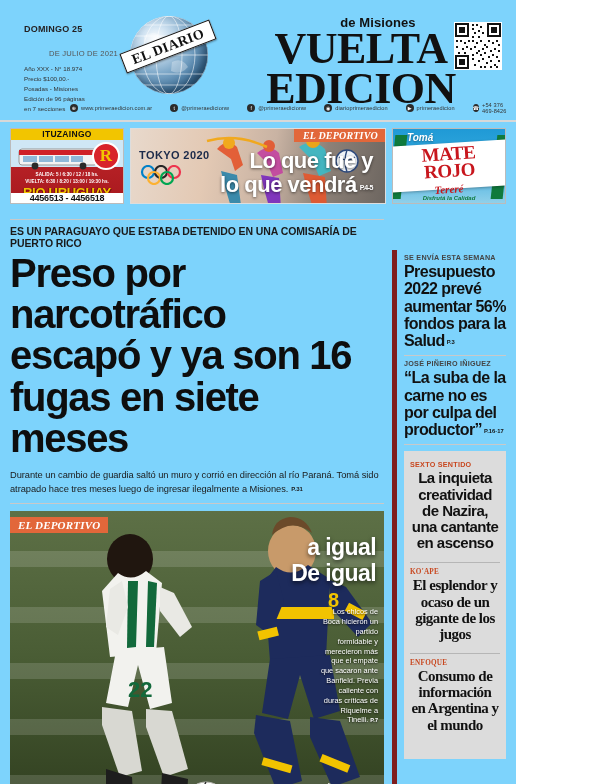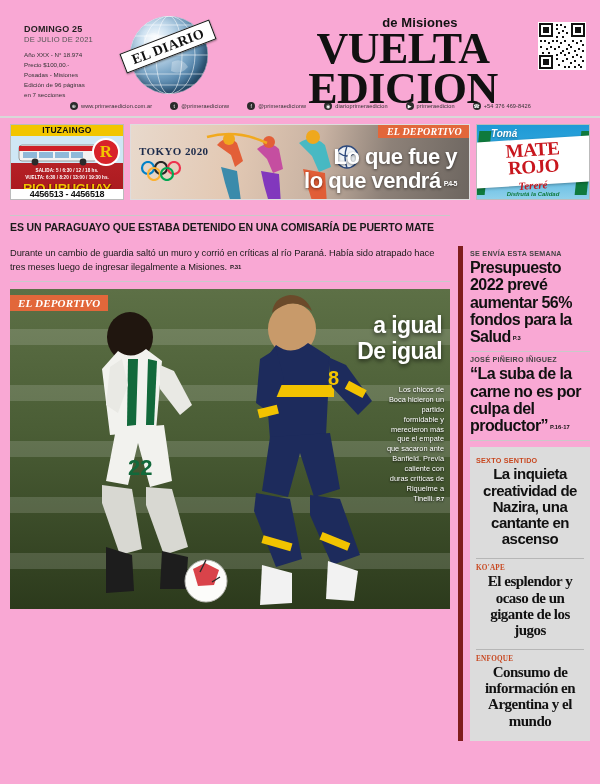--- a/index.html
+++ b/index.html
@@ -2,28 +2,28 @@
 <html><head>
 <meta charset="utf-8">
 <style>
   * { box-sizing: border-box; margin: 0; padding: 0; }
   html, body {
     width: 600px; height: 784px;
     background: #ffffff;
     font-family: "Liberation Sans", sans-serif;
     overflow: hidden;
   }
-  .page { position: relative; width: 600px; height: 784px; background:#f9a8d4; }
+  .page { position: relative; width: 516px; height: 784px; background:#7dd3fc; }
 
   
   .masthead { position:relative; display:flex; align-items:flex-start;
               padding: 14px 10px 0 10px; height: 100px; }
   .dateblock { width: 108px; padding-left: 14px; padding-top: 10px; color:#231f20; }
   .dateblock .dow { font-size: 9px; font-weight: bold; letter-spacing:.2px; color:#231f20; }
-  .dateblock .dateline { font-size: 7.6px; color:#555; letter-spacing:.2px; margin-top:1px; }
+  .dateblock .dateline { font-size: 7.6px; color:#555; letter-spacing:.2px; margin-top:15px;text-align:right; }
   .dateblock .meta { font-size: 6.2px; color:#333; line-height:1.62; margin-top:6px; }
 
   .logo-wrap { position:relative; flex:1; display:flex; align-items:flex-start; justify-content:center;
                margin-left:-6px; }
   .globe { position:absolute; left: 18px; top: 2px; width:78px; height:78px; border-radius:50%;
            background: radial-gradient(circle at 33% 30%, #ffffff 0%, #cfe2f1 18%, #7fa9c9 45%, #3c6f99 72%, #1e4568 100%);
            overflow:hidden; box-shadow: inset -4px -5px 10px rgba(0,0,0,.35); }
   .globe svg { position:absolute; left:0; top:0; }
   .ribbon { position:absolute; left: 8px; top: 22px; width:96px; height:21px;
             background:#fff; border:1.6px solid #111; transform: rotate(-21deg);
@@ -63,21 +63,21 @@
                     color:#f2c500; letter-spacing:-.3px;
                     text-shadow: 1px 1px 0 #7a0f12, -1px 0 0 #7a0f12; }
   .ad-left .slog { position:absolute; left:0; right:0; top:68px; text-align:center; color:#fff;
                    font-size:5px; font-style:italic; }
   .ad-left .phones { position:absolute; left:0; right:0; bottom:0; background:#fff; color:#111;
                      text-align:center; font-size:9px; font-weight:bold; letter-spacing:-.2px; }
 
   .ad-mid { flex:1; position:relative; overflow:hidden; border:1px solid #ddd;
             background: linear-gradient(100deg,#e8d9cc 0%, #e3c9b4 30%, #c9b3a3 55%, #8d8178 75%, #6d6660 100%); }
   .tokyo { position:absolute; left:8px; top:20px; color:#1b2a4a; font-weight:bold; font-size:11px;
-           letter-spacing:.4px;font-family:Liberation Serif, serif; }
+           letter-spacing:.4px; }
   .rings { position:absolute; left:8px; top:36px; }
   .athletes { position:absolute; left:56px; top:2px; }
   .deportivo-tag { position:absolute; right:0; top:0; background:#e2673a; color:#fff;
                    font-family:"Liberation Serif", serif; font-style:italic; font-weight:bold;
                    font-size:10px; padding:1px 7px 1px 9px; letter-spacing:.2px; }
   .midhead { position:absolute; right:12px; top:20px; text-align:right; color:#fff;
              font-weight:bold; font-size:22px; line-height:1.08; letter-spacing:-.5px;
              text-shadow: 0 1px 3px rgba(0,0,0,.55); }
   .midhead .pg { font-size:7px; vertical-align:2px; margin-left:3px; }
 
@@ -126,21 +126,21 @@
   .photocap .pg { font-size:5.6px; font-weight:bold; }
 
   
   .sb-kicker { font-size:7.2px; font-weight:bold; color:#444; letter-spacing:.25px;
                text-transform:uppercase; padding-bottom:1px; }
   .sb-kicker.orange { color:#c8471f; }
   .sb-title { font-size:16px; font-weight:bold; line-height:1.08; color:#111; letter-spacing:-.55px; }
   .sb-title .pg { font-size:5.8px; vertical-align:2px; margin-left:2px; letter-spacing:0; }
   .sb-item { padding: 3px 0 6px 0; }
   .sb-rule { height:1px; background:#c9c9c9; }
-  .sb-shade { background:#dcdcdc; padding: 6px 6px 6px 6px; margin-top:6px; }
+  .sb-shade { background:#dcdcdc; padding: 6px 6px 20px 6px; margin-top:6px; }
   .sb-shade .sb-item + .sb-item { border-top:1px solid #b6b6b6; margin-top:5px; padding-top:5px;font-family:Liberation Serif, serif; }
   .sb-shade .sb-title { font-size:15px; letter-spacing:-.5px;text-align:center; }
 </style>
 </head>
 <body>
 
 <div class="page">
 
   <div class="masthead">
 
@@ -361,23 +361,28 @@
       </div>
       <div class="tr">Tereré</div>
       <div class="disf">Disfrutá la Calidad</div>
     </div>
   </div>
 
   <div class="body">
 
     <div class="left-col">
       <div class="rule" style="margin-bottom:5px"></div>
-      <div class="overline">ES UN PARAGUAYO QUE ESTABA DETENIDO EN UNA COMISARÍA DE PUERTO MATE</div>
+      <div class="overline">ES UN PARAGUAYO QUE ESTABA DETENIDO EN UNA COMISARÍA DE PUERTO RICO</div>
+      <div class="headline">
+        <div>Preso por narcotráfico</div>
+        <div>escapó y ya son 16</div>
+        <div>fugas en siete meses</div>
+      </div>
       <div class="lead">
-        <span>Durante un cambio de guardia saltó un muro y corrió en críticas al río Paraná. Había</span>
+        <span>Durante un cambio de guardia saltó un muro y corrió en dirección al río Paraná. Tomá</span>
         <span>sido atrapado hace tres meses luego de ingresar ilegalmente a Misiones.</span><span class="pg">P.31</span>
       </div>
       <div class="rule"></div>
 
       <div class="photo">
 
         <svg width="440" height="320" viewBox="0 0 440 320" style="position:absolute;left:0;top:0">
           <defs>
             <linearGradient id="pitch" x1="0" y1="0" x2="0" y2="1">
               <stop offset="0%" stop-color="#5d7046"></stop>

